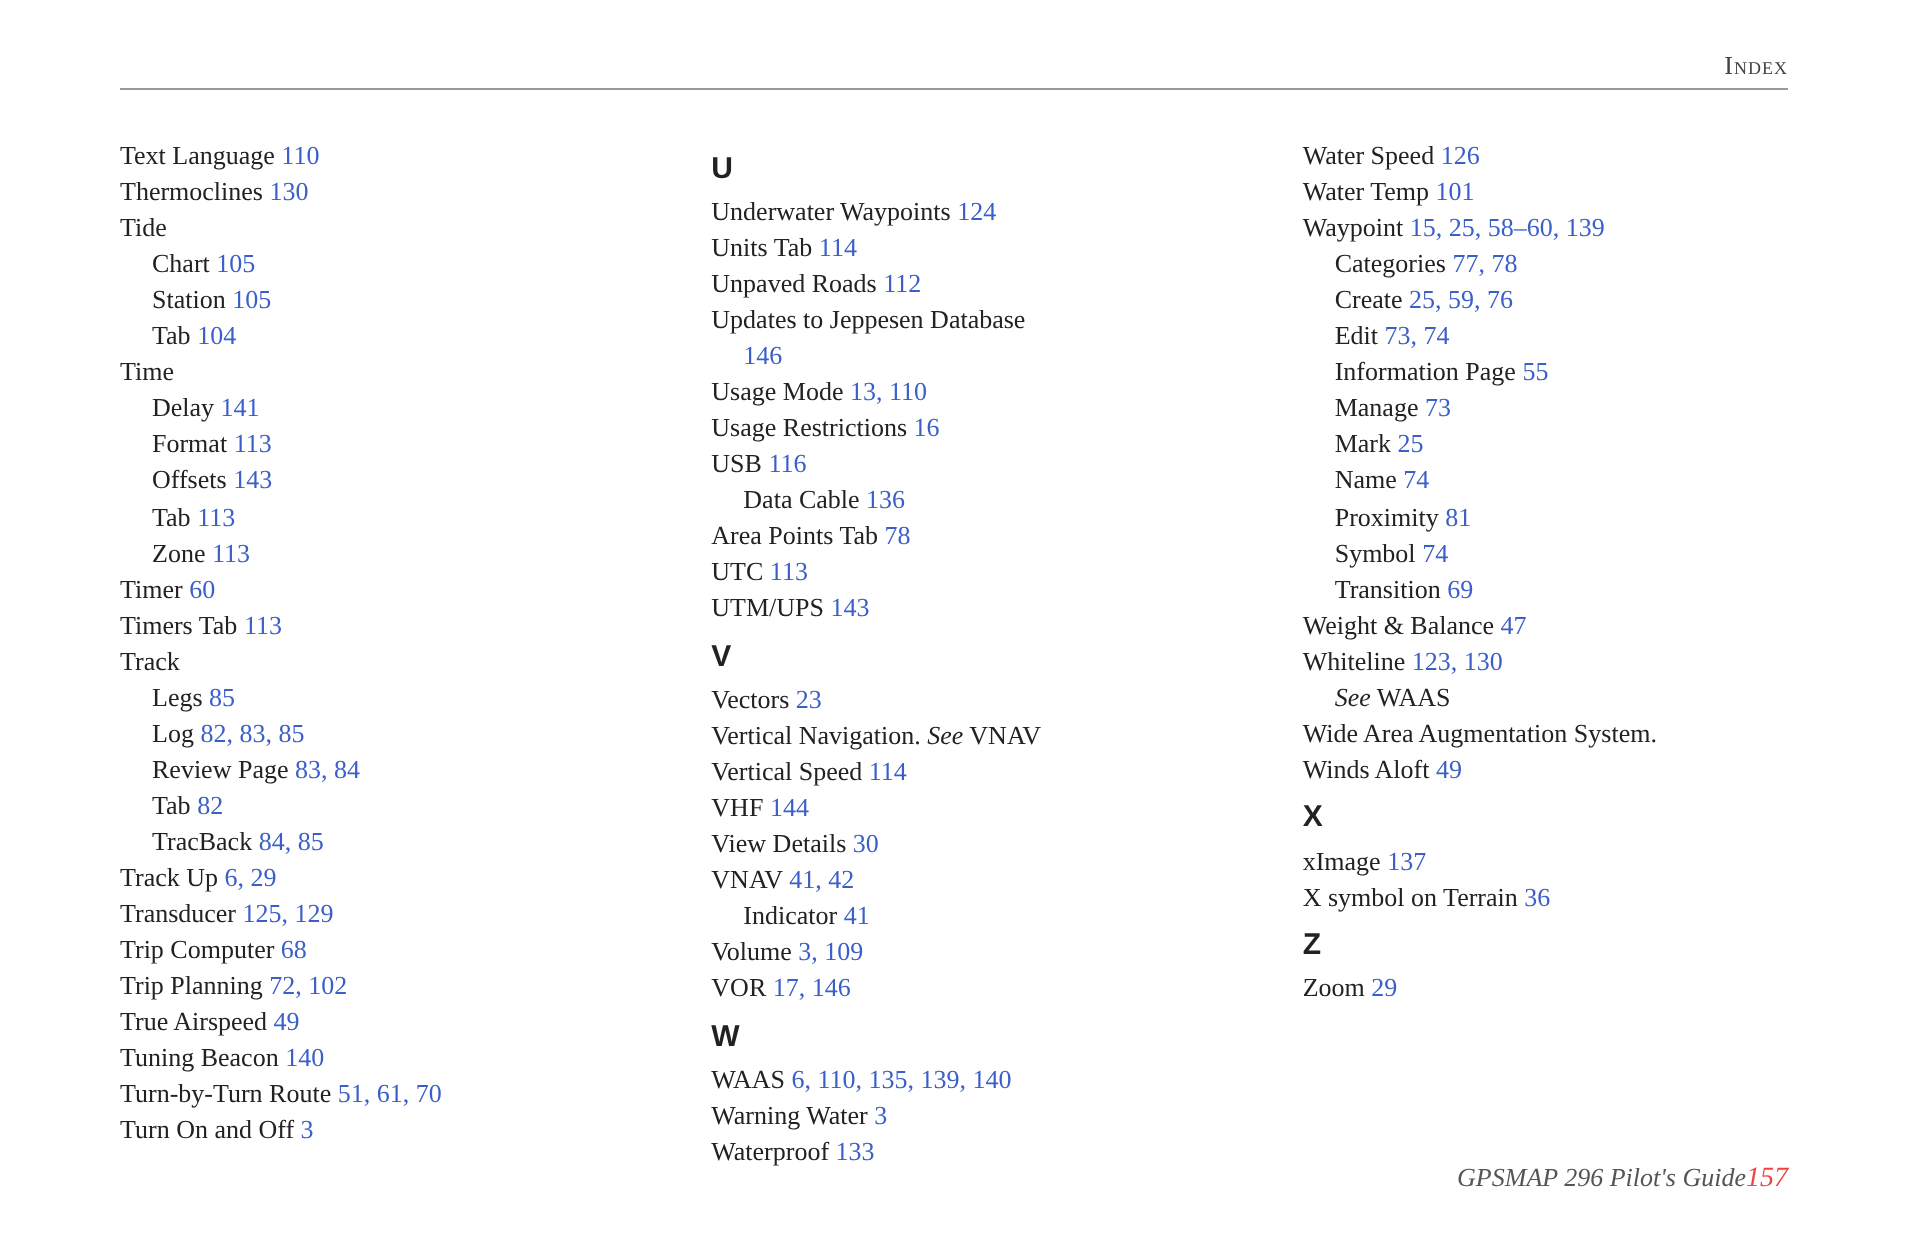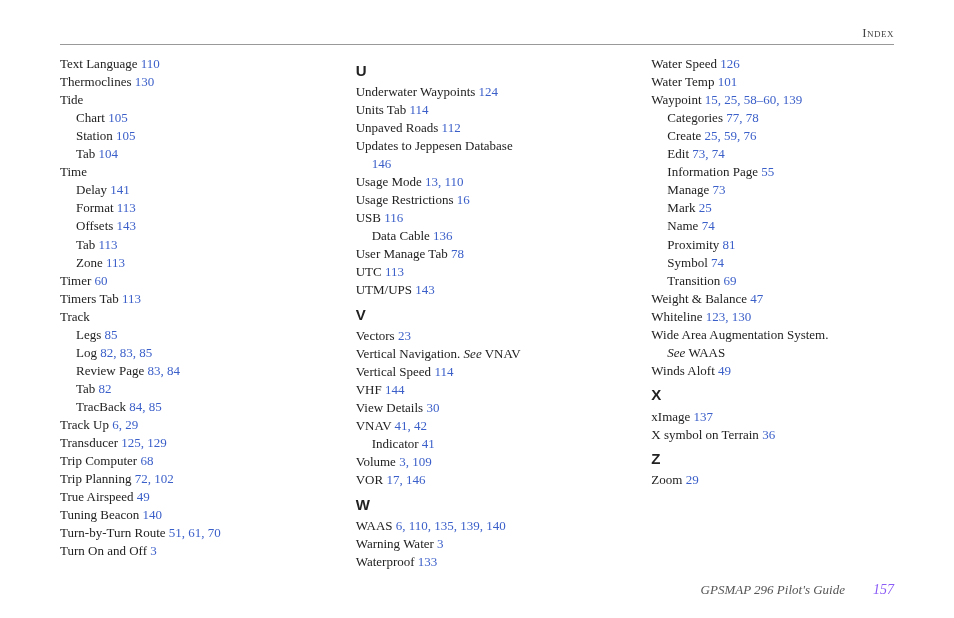--- a/index.html
+++ b/index.html
@@ -10,21 +10,21 @@
     font-size: 13px;
     line-height: 1.35;
     color: #222;
     background: #fff;
     padding: 24px 60px 20px 60px;
     position: relative;
   }
   .header {
     border-bottom: 1px solid #999;
     padding-bottom: 2px;
-    margin-bottom: 10px;
+    margin-bottom: 24px;
     text-align: right;
   }
   .header-title {
     font-variant: small-caps;
     font-size: 13px;
     color: #444;
     letter-spacing: 0.5px;
   }
   .columns {
     display: flex;
@@ -56,24 +56,23 @@
     right: 60px;
     bottom: 18px;
     display: flex;
     justify-content: flex-end;
     align-items: baseline;
     font-style: italic;
     color: #555;
     font-size: 13px;
   }
   .page-num {
-    color: #8b5cf6;
+    color: #ef4444;
     font-style: italic;
     font-size: 14px;
-    margin-left: 28px;
   }
 </style>
 </head>
 <body>
 
 <div class="header">
   <span class="header-title">Index</span>
 </div>
 
 <div class="columns">
@@ -111,21 +110,21 @@
       <div class="section-letter">U</div>
       <div class="entry"><span class="term">Underwater Waypoints</span>  <span class="pages">124</span></div>
       <div class="entry"><span class="term">Units Tab</span>  <span class="pages">114</span></div>
       <div class="entry"><span class="term">Unpaved Roads</span>  <span class="pages">112</span></div>
       <div class="entry"><span class="term">Updates to Jeppesen Database</span></div>
       <div class="entry sub1">  <span class="pages">146</span></div>
       <div class="entry"><span class="term">Usage Mode</span>  <span class="pages">13, 110</span></div>
       <div class="entry"><span class="term">Usage Restrictions</span>  <span class="pages">16</span></div>
       <div class="entry"><span class="term">USB</span>  <span class="pages">116</span></div>
       <div class="entry sub1"><span class="term">Data Cable</span>  <span class="pages">136</span></div>
-      <div class="entry"><span class="term">User Manage Tab</span>  <span class="pages">78</span></div>
+      <div class="entry"><span class="term">Area Points Tab</span>  <span class="pages">78</span></div>
       <div class="entry"><span class="term">UTC</span>  <span class="pages">113</span></div>
       <div class="entry"><span class="term">UTM/UPS</span>  <span class="pages">143</span></div>
       <div class="section-letter">V</div>
       <div class="entry"><span class="term">Vectors</span>  <span class="pages">23</span></div>
       <div class="entry"><span class="term">Vertical Navigation.</span> <span class="italic term">See</span> <span class="term">VNAV</span></div>
       <div class="entry"><span class="term">Vertical Speed</span>  <span class="pages">114</span></div>
       <div class="entry"><span class="term">VHF</span>  <span class="pages">144</span></div>
       <div class="entry"><span class="term">View Details</span>  <span class="pages">30</span></div>
       <div class="entry"><span class="term">VNAV</span>  <span class="pages">41, 42</span></div>
       <div class="entry sub1"><span class="term">Indicator</span>  <span class="pages">41</span></div>
@@ -145,22 +144,22 @@
       <div class="entry sub1"><span class="term">Edit</span>  <span class="pages">73, 74</span></div>
       <div class="entry sub1"><span class="term">Information Page</span>  <span class="pages">55</span></div>
       <div class="entry sub1"><span class="term">Manage</span>  <span class="pages">73</span></div>
       <div class="entry sub1"><span class="term">Mark</span>  <span class="pages">25</span></div>
       <div class="entry sub1"><span class="term">Name</span>  <span class="pages">74</span></div>
       <div class="entry sub1"><span class="term">Proximity</span>  <span class="pages">81</span></div>
       <div class="entry sub1"><span class="term">Symbol</span>  <span class="pages">74</span></div>
       <div class="entry sub1"><span class="term">Transition</span>  <span class="pages">69</span></div>
       <div class="entry"><span class="term">Weight &amp; Balance</span>  <span class="pages">47</span></div>
       <div class="entry"><span class="term">Whiteline</span>  <span class="pages">123, 130</span></div>
+      <div class="entry sub1"> <span class="italic term">See</span> <span class="term">WAAS</span></div>
       <div class="entry"><span class="term">Wide Area Augmentation System.</span></div>
-      <div class="entry sub1"> <span class="italic term">See</span> <span class="term">WAAS</span></div>
       <div class="entry"><span class="term">Winds Aloft</span>  <span class="pages">49</span></div>
       <div class="section-letter">X</div>
       <div class="entry"><span class="term">xImage</span>  <span class="pages">137</span></div>
       <div class="entry"><span class="term">X symbol on Terrain</span>  <span class="pages">36</span></div>
       <div class="section-letter">Z</div>
       <div class="entry"><span class="term">Zoom</span>  <span class="pages">29</span></div>
     </div>
   </div>
 
 <div class="footer">

